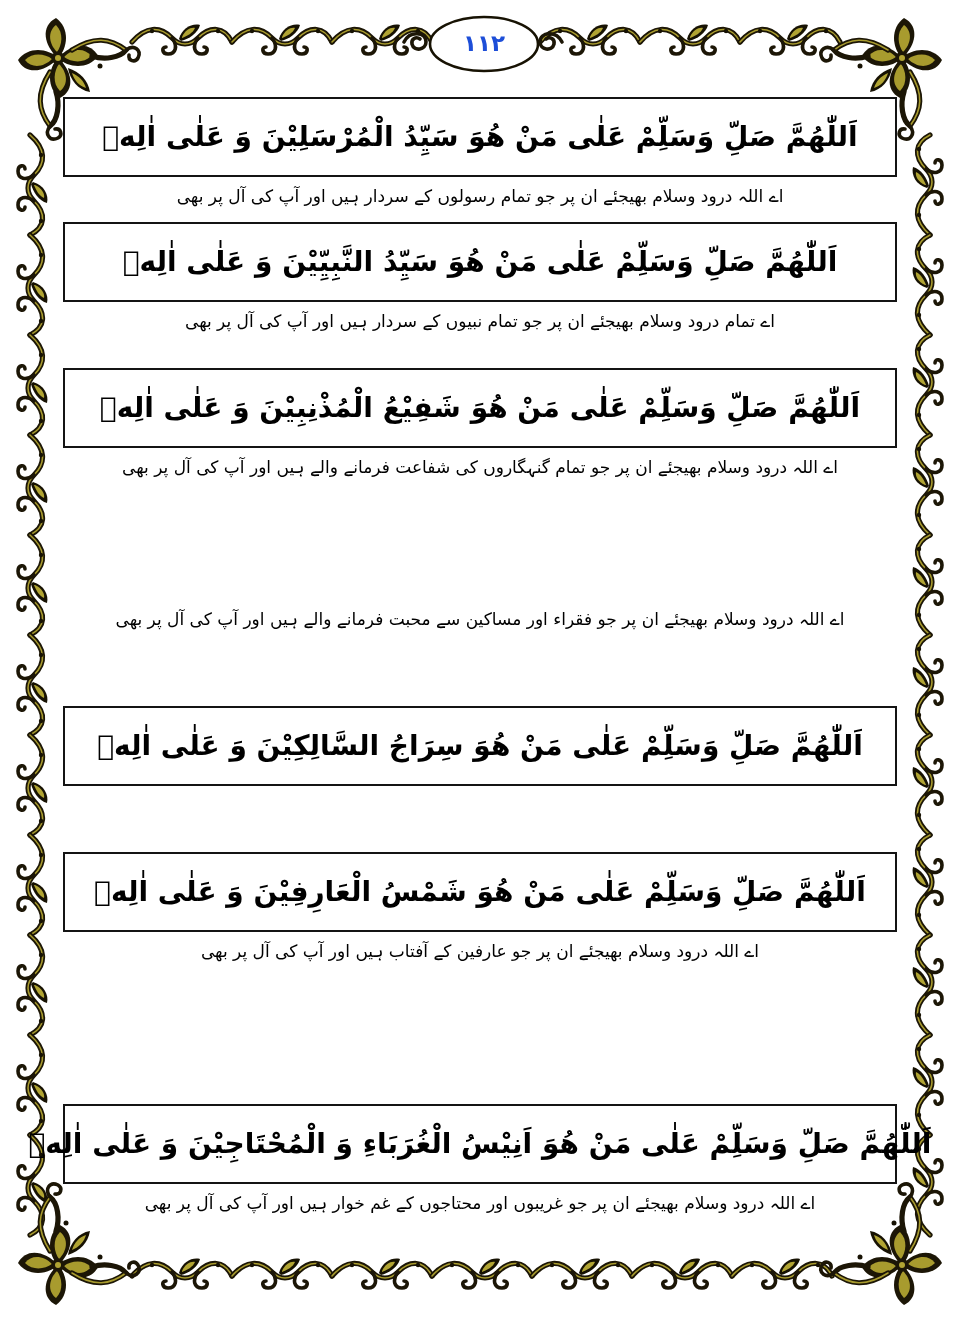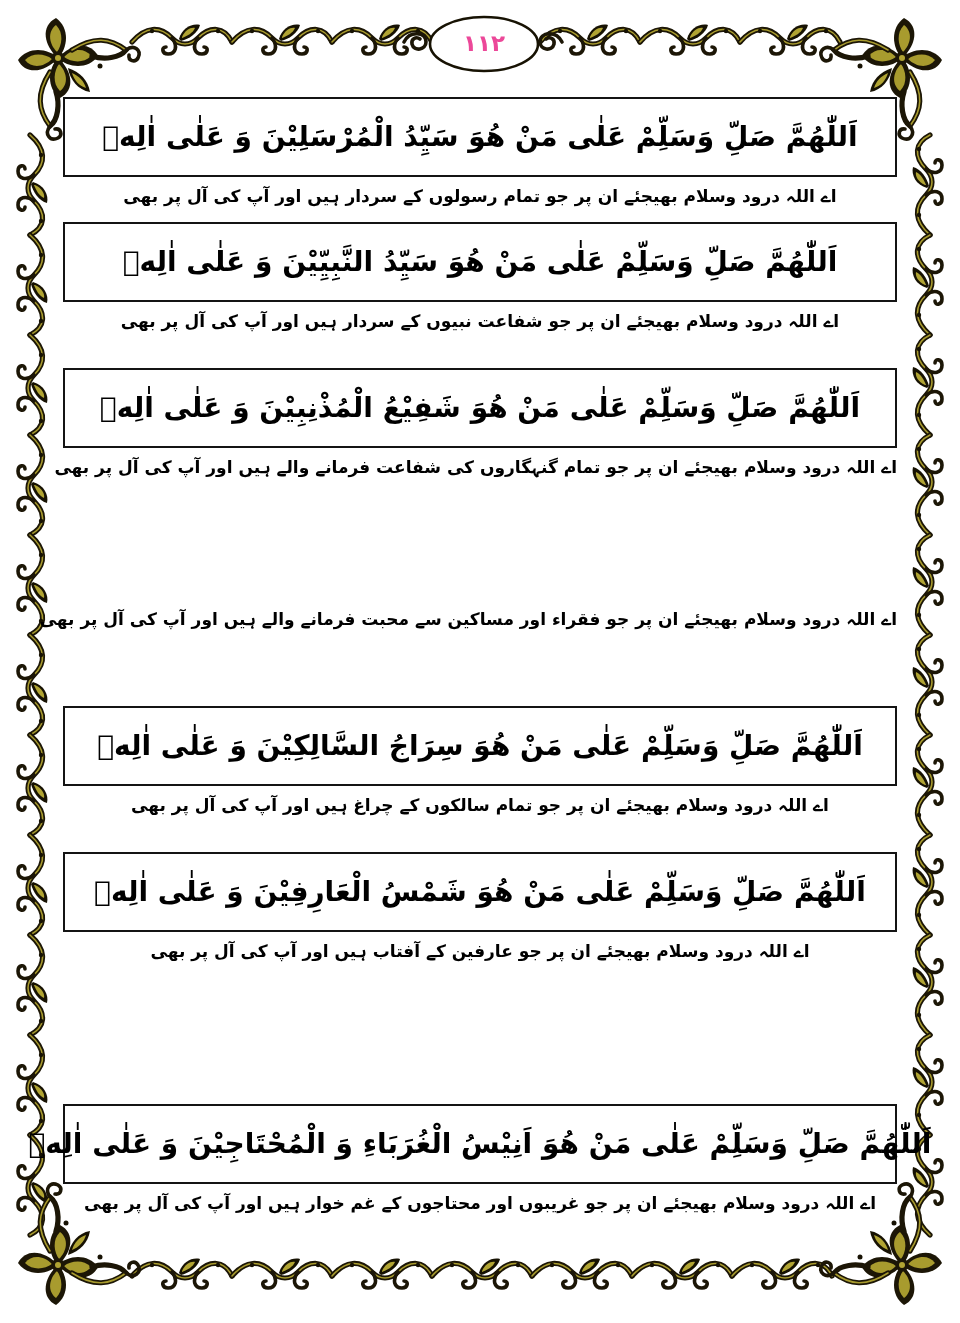--- a/index.html
+++ b/index.html
@@ -15,21 +15,21 @@
   .stem-lite{fill:none;stroke:#a89b2e;stroke-width:1.6;stroke-linecap:round;}
   .curl-dark{fill:none;stroke:#1c1606;stroke-width:3.6;stroke-linecap:round;}
   .petal{fill:#1c1606;}
   .petal-in{fill:#a89b2e;}
   .leaf-dark{fill:#171203;}
   .leaf-lite{fill:#b1a433;}
 
   .page-number{
     position:absolute;left:430px;top:30px;width:108px;
     text-align:center;
-    font-size:23px;font-weight:bold;color:#ec4899;
+    font-size:23px;font-weight:bold;color:#1d4ed8;
     letter-spacing:3px;
     z-index:3;
   }
 
   .content{position:absolute;left:63px;top:0;width:834px;z-index:2;}
   .dua-section{position:absolute;left:0;width:834px;}
   .dua-box{
     box-sizing:border-box;
     width:834px;height:80px;
     border:2px solid #141414;
@@ -44,21 +44,21 @@
     font-size:28px;
     color:#000;
     white-space:nowrap;
     line-height:1.5;
   }
   .urdu{
     margin:7px 0 0 0;
     direction:rtl;
     text-align:center;
     font-family:"DejaVu Sans",sans-serif;
-    font-weight:bold;
+    font-weight:normal;
     font-size:17px;
     color:#000;
     white-space:nowrap;
     line-height:24px;
   }
   
   .s0{top:97px}.s1{top:222px}.s2{top:368px}.s3{top:472px}
   .s4{top:600px}.s5{top:706px}.s6{top:852px}.s7{top:978px}.s8{top:1104px}
 </style>
 </head>
@@ -163,42 +163,41 @@
       <div class="dua-box">
         <p class="arabic" dir="rtl">اَللّٰهُمَّ صَلِّ وَسَلِّمْ عَلٰى مَنْ هُوَ سَيِّدُ الْمُرْسَلِيْنَ وَ عَلٰى اٰلِهٖ</p>
       </div>
       <p class="urdu" dir="rtl">اے اللہ درود وسلام بھیجئے ان پر جو تمام رسولوں کے سردار ہیں اور آپ کی آل پر بھی</p>
     </section>
 
     <section class="dua-section s1">
       <div class="dua-box">
         <p class="arabic" dir="rtl">اَللّٰهُمَّ صَلِّ وَسَلِّمْ عَلٰى مَنْ هُوَ سَيِّدُ النَّبِيِّيْنَ وَ عَلٰى اٰلِهٖ</p>
       </div>
-      <p class="urdu" dir="rtl">اے اللہ درود وسلام بھیجئے ان پر جو شفاعت نبیوں کے سردار ہیں اور آپ کی آل پر بھی</p>
+      <p class="urdu" dir="rtl">اے تمام درود وسلام بھیجئے ان پر جو تمام نبیوں کے سردار ہیں اور آپ کی آل پر بھی</p>
     </section>
 
     <section class="dua-section s2">
       <div class="dua-box">
         <p class="arabic" dir="rtl">اَللّٰهُمَّ صَلِّ وَسَلِّمْ عَلٰى مَنْ هُوَ شَفِيْعُ الْمُذْنِبِيْنَ وَ عَلٰى اٰلِهٖ</p>
       </div>
       <p class="urdu" dir="rtl">اے اللہ درود وسلام بھیجئے ان پر جو تمام گنہگاروں کی شفاعت فرمانے والے ہیں اور آپ کی آل پر بھی</p>
     </section>
 
     <section class="dua-section s3">
     </section>
 
     <section class="dua-section s4">
       <p class="urdu" dir="rtl">اے اللہ درود وسلام بھیجئے ان پر جو فقراء اور مساکین سے محبت فرمانے والے ہیں اور آپ کی آل پر بھی</p>
     </section>
 
     <section class="dua-section s5">
       <div class="dua-box">
         <p class="arabic" dir="rtl">اَللّٰهُمَّ صَلِّ وَسَلِّمْ عَلٰى مَنْ هُوَ سِرَاجُ السَّالِكِيْنَ وَ عَلٰى اٰلِهٖ</p>
       </div>
-      <p class="urdu" dir="rtl">اے اللہ درود وسلام بھیجئے ان پر جو تمام سالکوں کے چراغ ہیں اور آپ کی آل پر بھی</p>
     </section>
 
     <section class="dua-section s6">
       <div class="dua-box">
         <p class="arabic" dir="rtl">اَللّٰهُمَّ صَلِّ وَسَلِّمْ عَلٰى مَنْ هُوَ شَمْسُ الْعَارِفِيْنَ وَ عَلٰى اٰلِهٖ</p>
       </div>
       <p class="urdu" dir="rtl">اے اللہ درود وسلام بھیجئے ان پر جو عارفین کے آفتاب ہیں اور آپ کی آل پر بھی</p>
     </section>
 
     <section class="dua-section s7">

